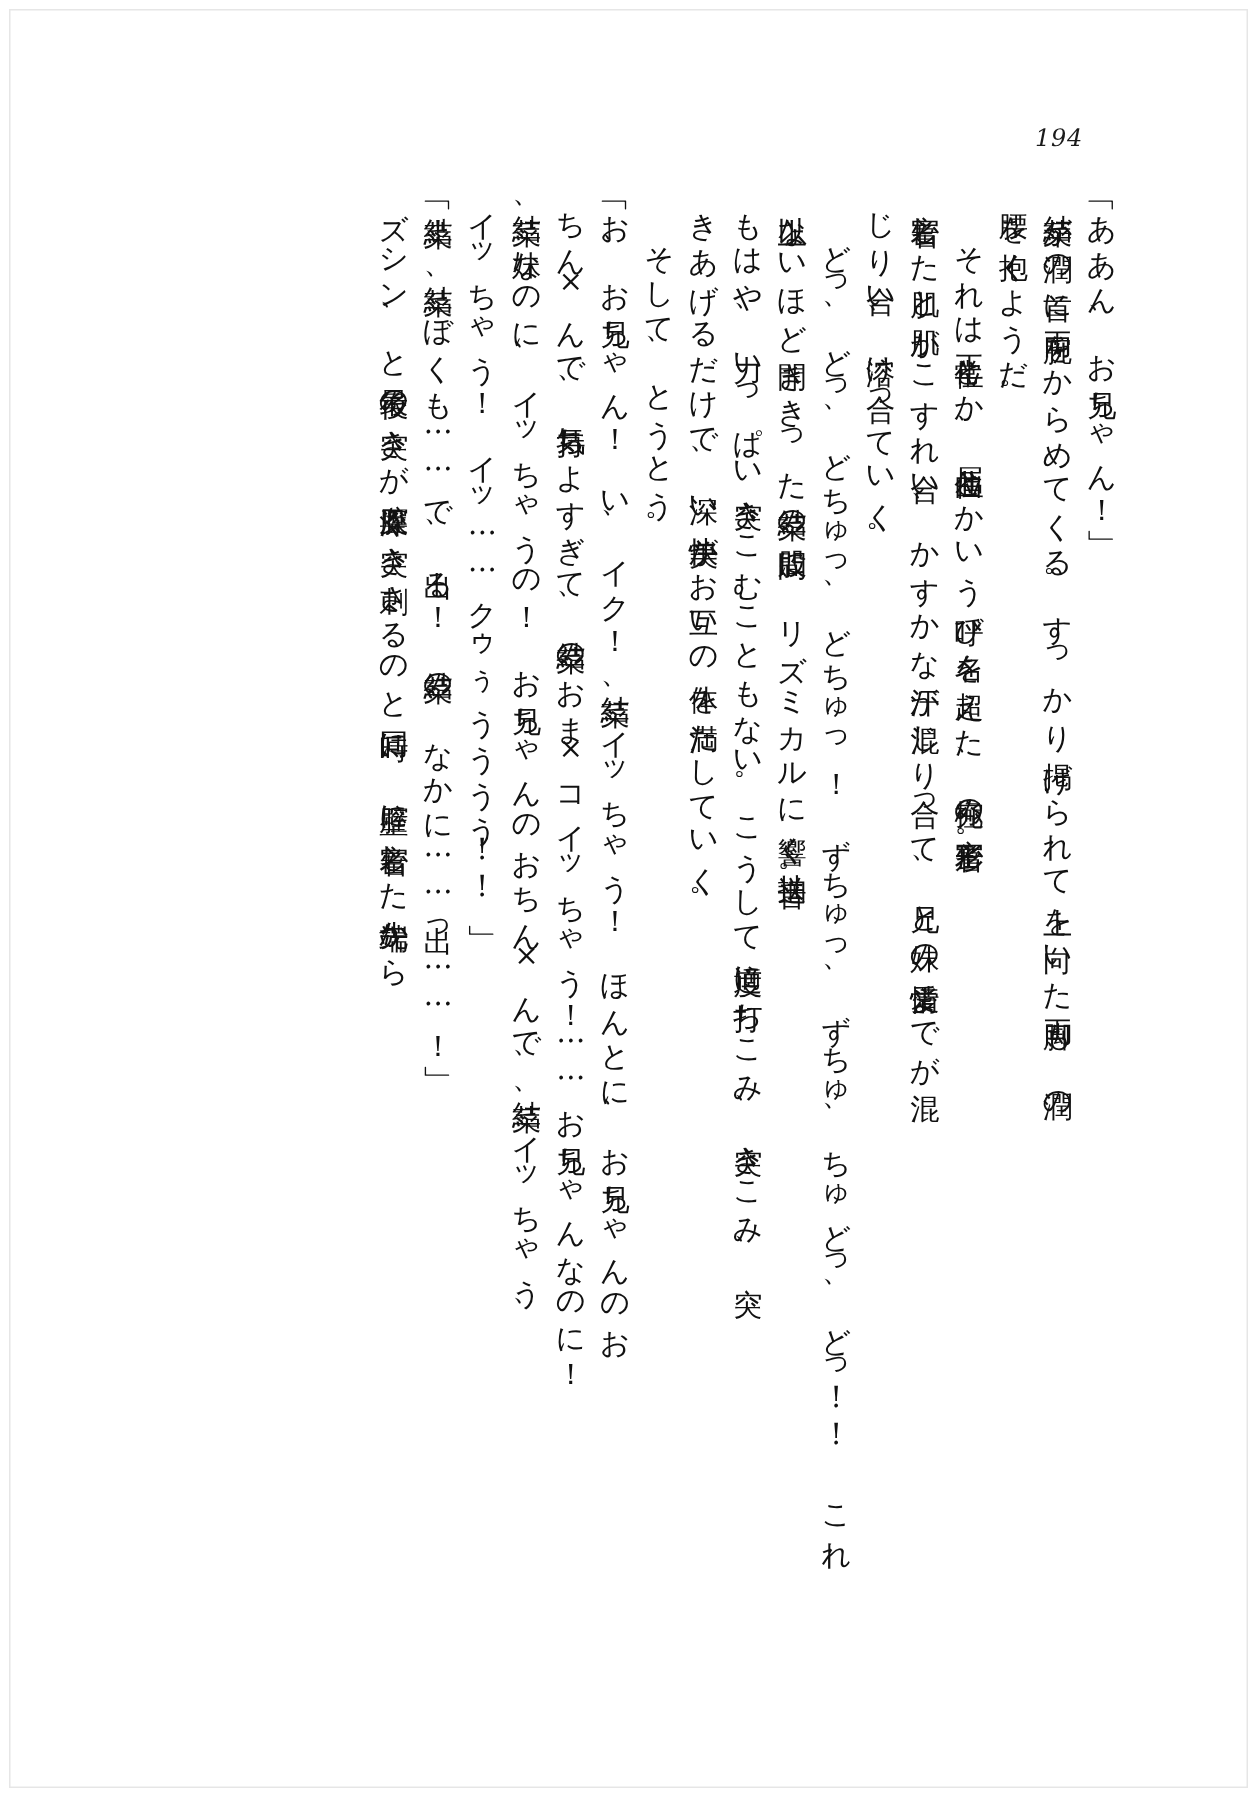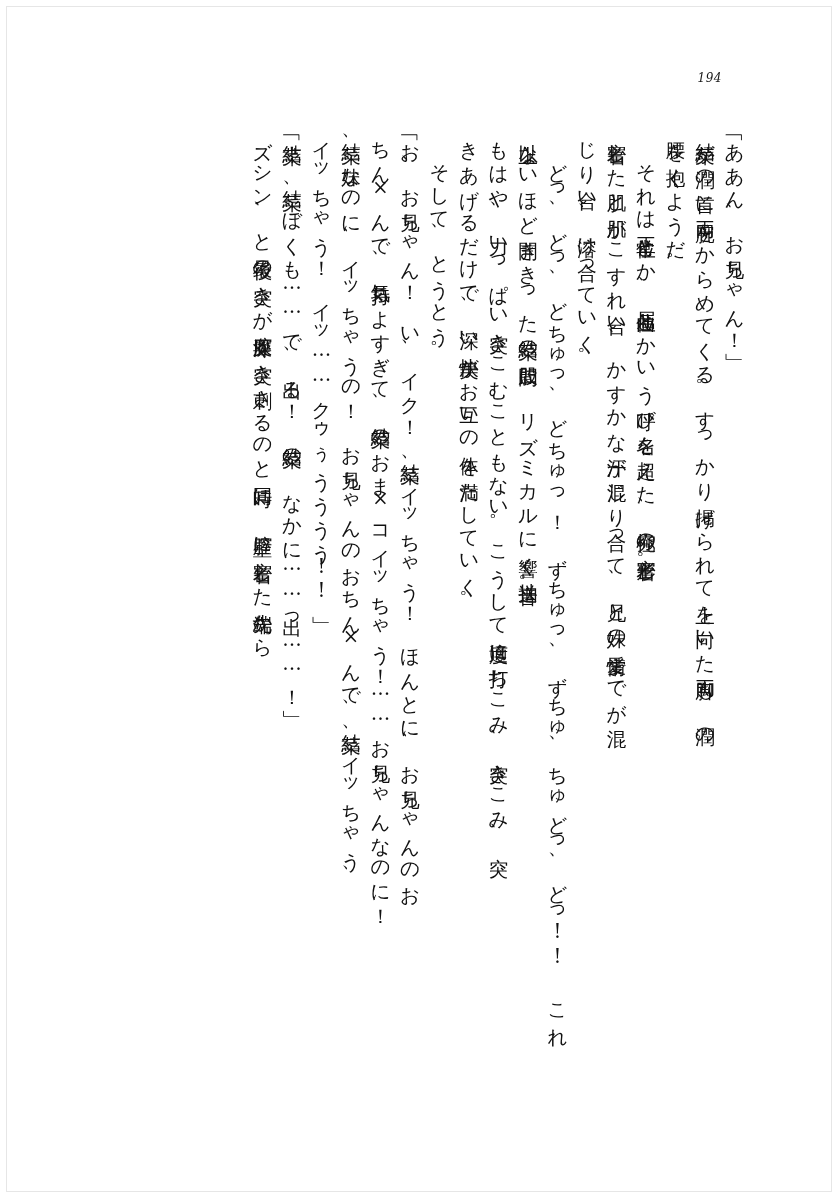--- a/index.html
+++ b/index.html
@@ -25,25 +25,25 @@
     left: 6px;
     top: 6px;
     width: 826px;
     height: 1186px;
     border: 1px solid #e6e6e6;
     box-sizing: border-box;
     pointer-events: none;
   }
   .page-number {
     position: absolute;
-    top: 71px;
+    top: 82px;
     right: 118px;
     font-family: "DejaVu Serif", "Liberation Serif", serif;
     font-style: italic;
-    font-size: 12px;
+    font-size: 16px;
     color: #1a1a1a;
     letter-spacing: 0.5px;
   }
   .text-block {
     position: absolute;
     top: 128px;
     right: 96px;
     height: 960px;
     width: 640px;
     display: flex;

